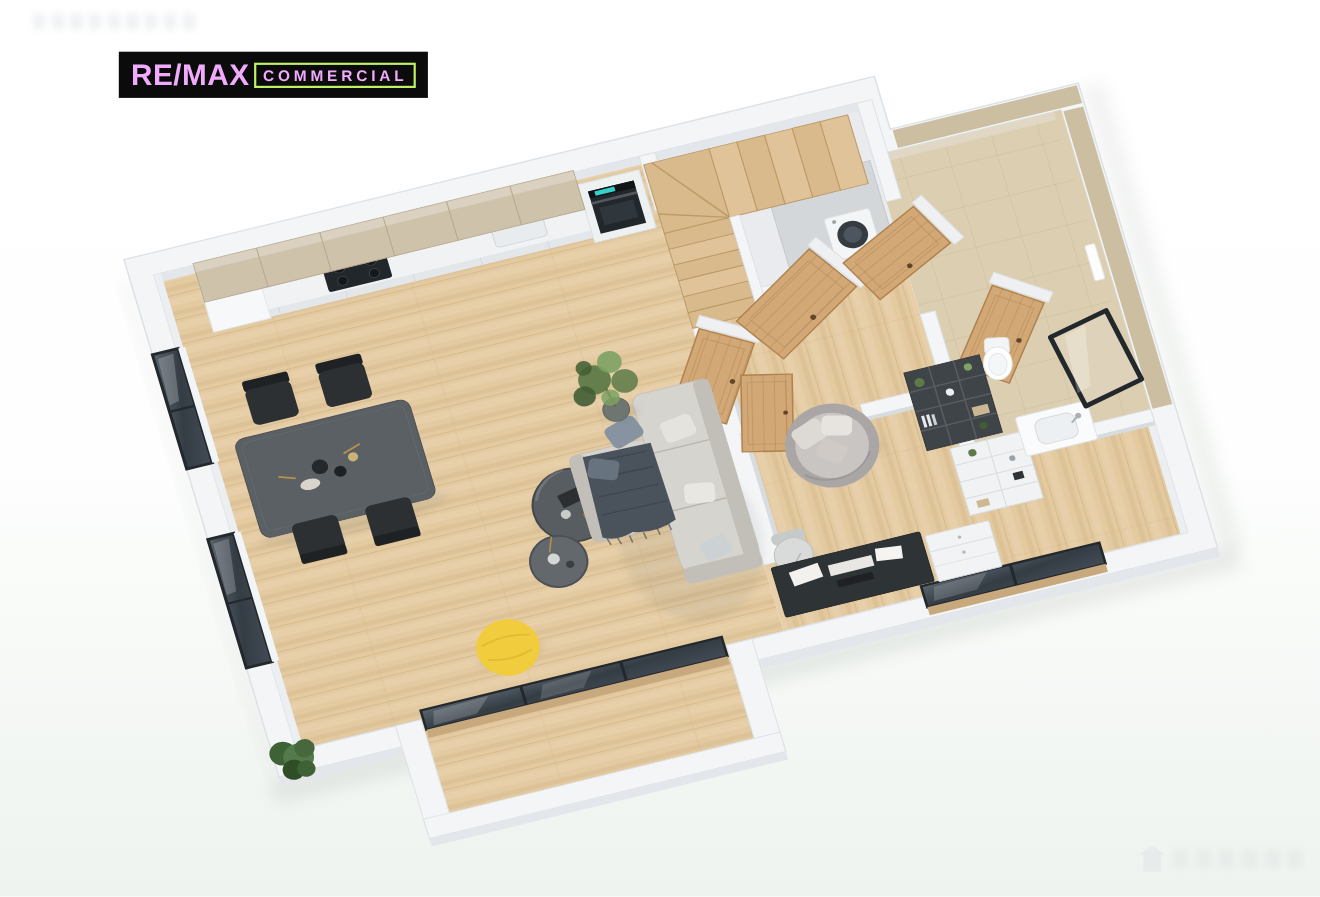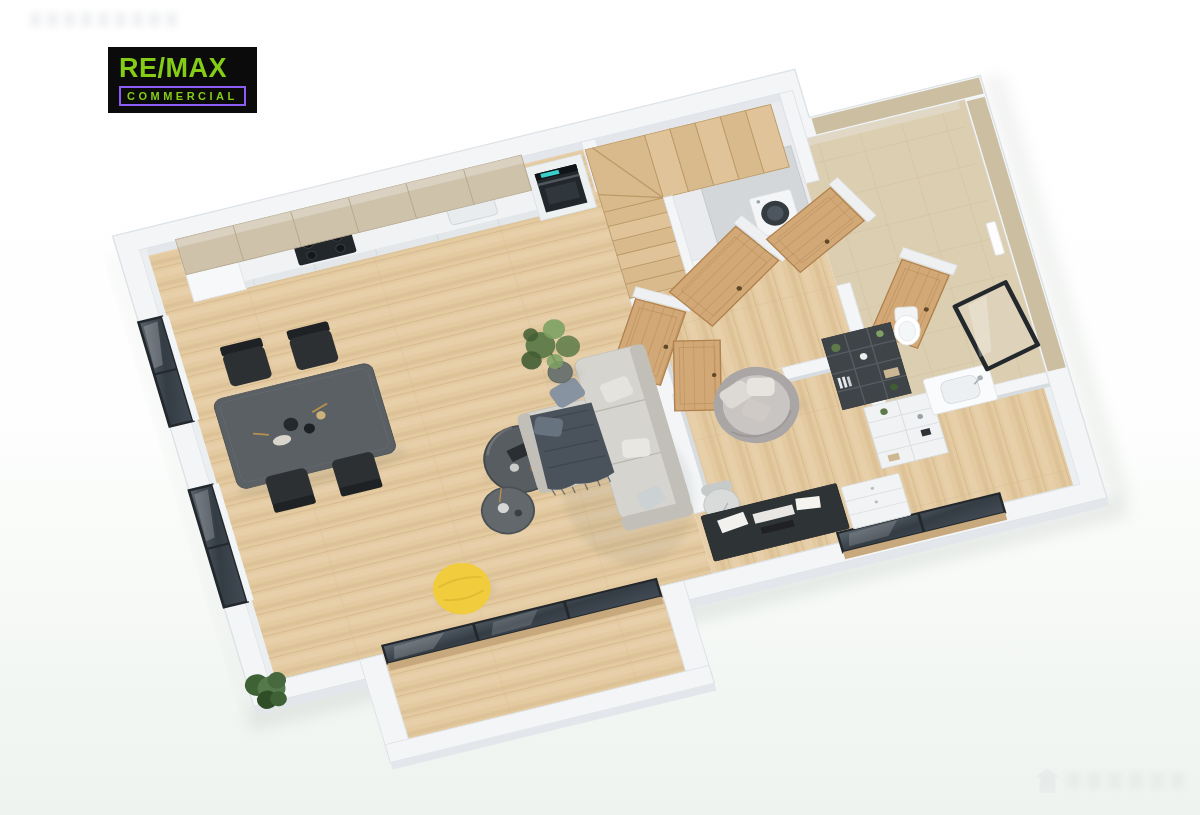--- a/index.html
+++ b/index.html
@@ -7,26 +7,26 @@
     width:1200px;height:815px;overflow:hidden;
     font-family:"Liberation Sans",sans-serif;
     background:linear-gradient(180deg,#ffffff 0%,#fdfefd 52%,#eef3ef 100%);
   }
   .stage{position:relative;width:1200px;height:815px}
   .plan-svg{position:absolute;left:0;top:0}
 
   
   .logo{
     position:absolute;left:108px;top:47px;
-    background:#0b0b0c;color:#84cc16;
+    background:#0b0b0c;color:#f0abfc;
     padding:8px 11px 7px;
-    display:flex;flex-direction:column;gap:4px;
+    display:flex;flex-direction:row;align-items:center;gap:4px;
   }
   .logo-main{font-weight:bold;font-size:27px;line-height:1;letter-spacing:.5px;white-space:nowrap}
-  .logo-sub{border:2px solid #8b5cf6;font-weight:bold;font-size:11px;letter-spacing:3.5px;
+  .logo-sub{border:2px solid #bef264;font-weight:bold;font-size:14px;letter-spacing:3.5px;
     padding:2px 6px 1px;line-height:1.2;white-space:nowrap}
 
   
   .wm{position:absolute;filter:blur(3px);border-radius:2px;pointer-events:none}
   .wm-tl{left:30px;top:12px;width:152px;height:15px;opacity:.45;
     background:repeating-linear-gradient(90deg,rgba(197,202,208,.55) 0 11px,rgba(255,255,255,0) 11px 17px)}
   .wm-br-text{right:16px;bottom:26px;width:118px;height:17px;opacity:.4;
     background:repeating-linear-gradient(90deg,rgba(200,205,210,.5) 0 14px,rgba(255,255,255,0) 14px 21px)}
   .wm-br-house{right:140px;bottom:22px;width:25px;height:25px;opacity:.4;
     background:rgba(203,208,213,.55);

